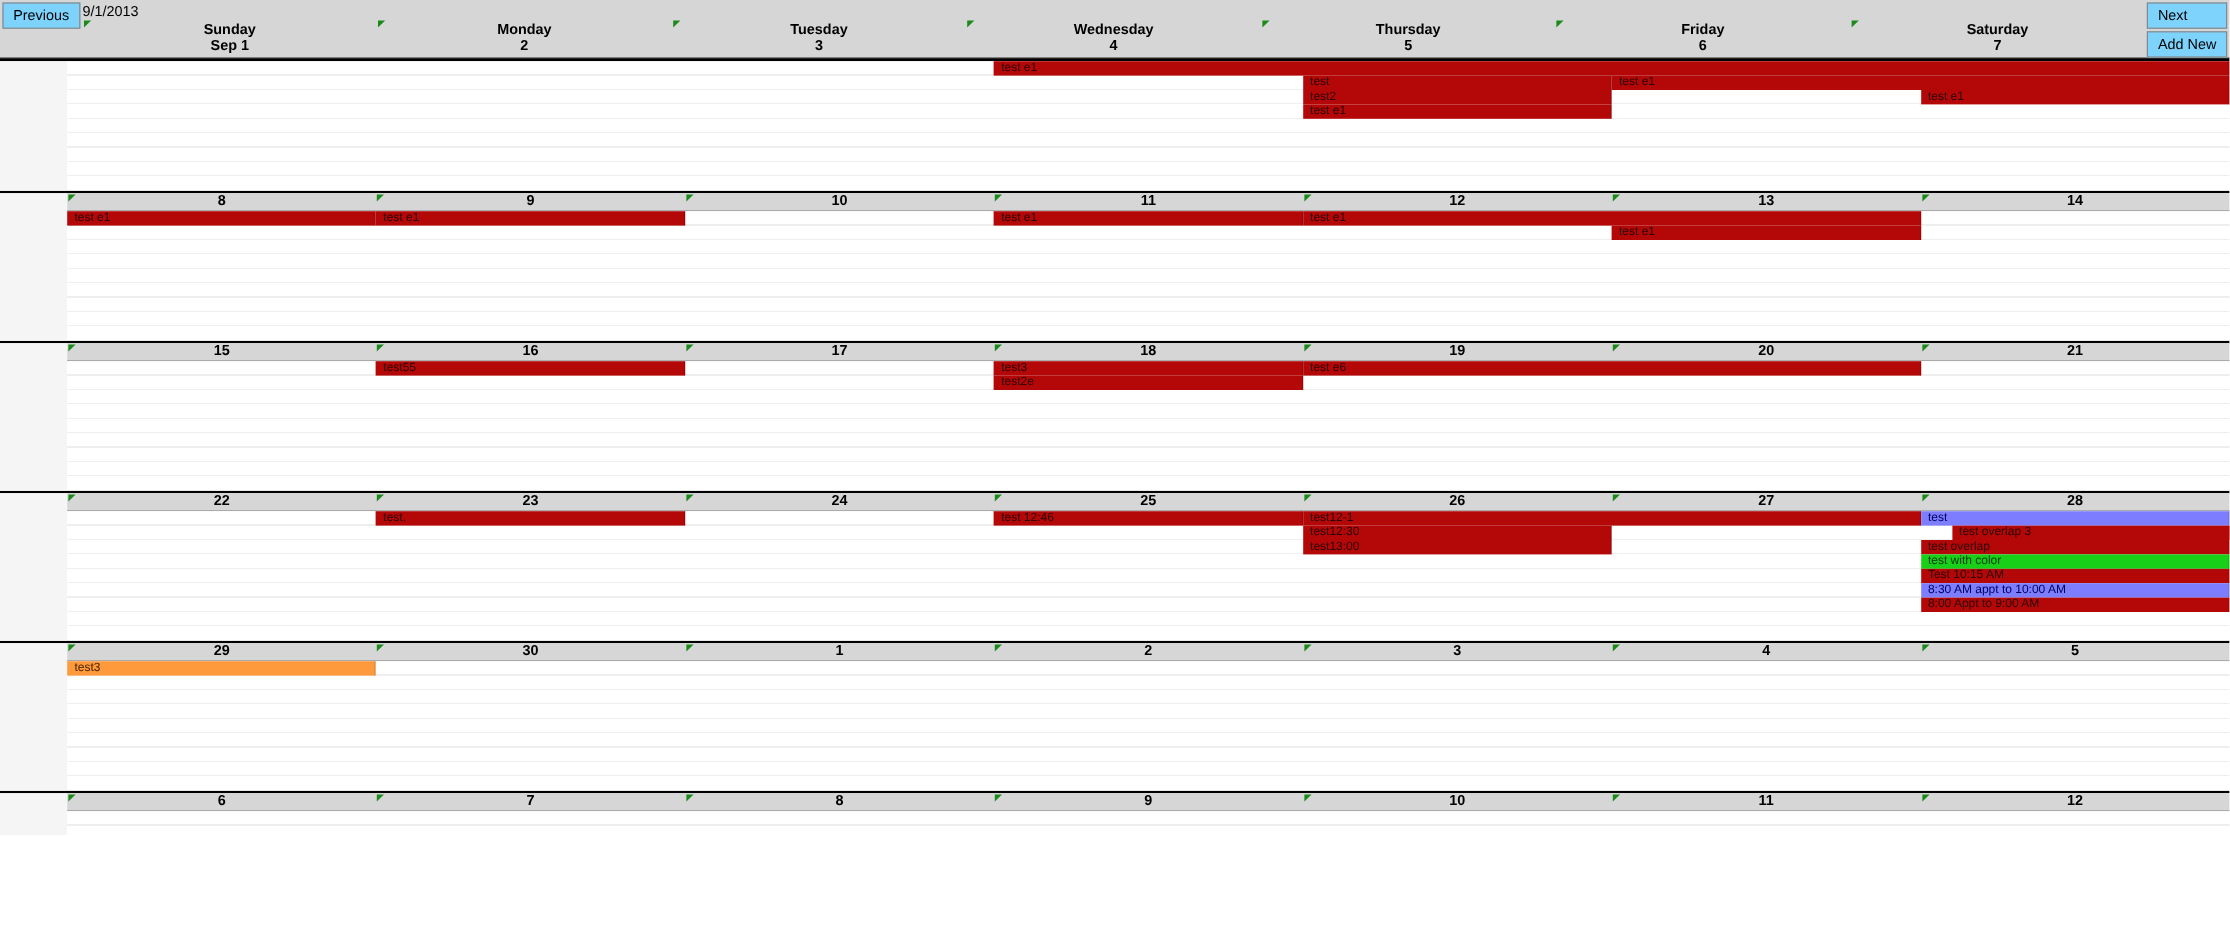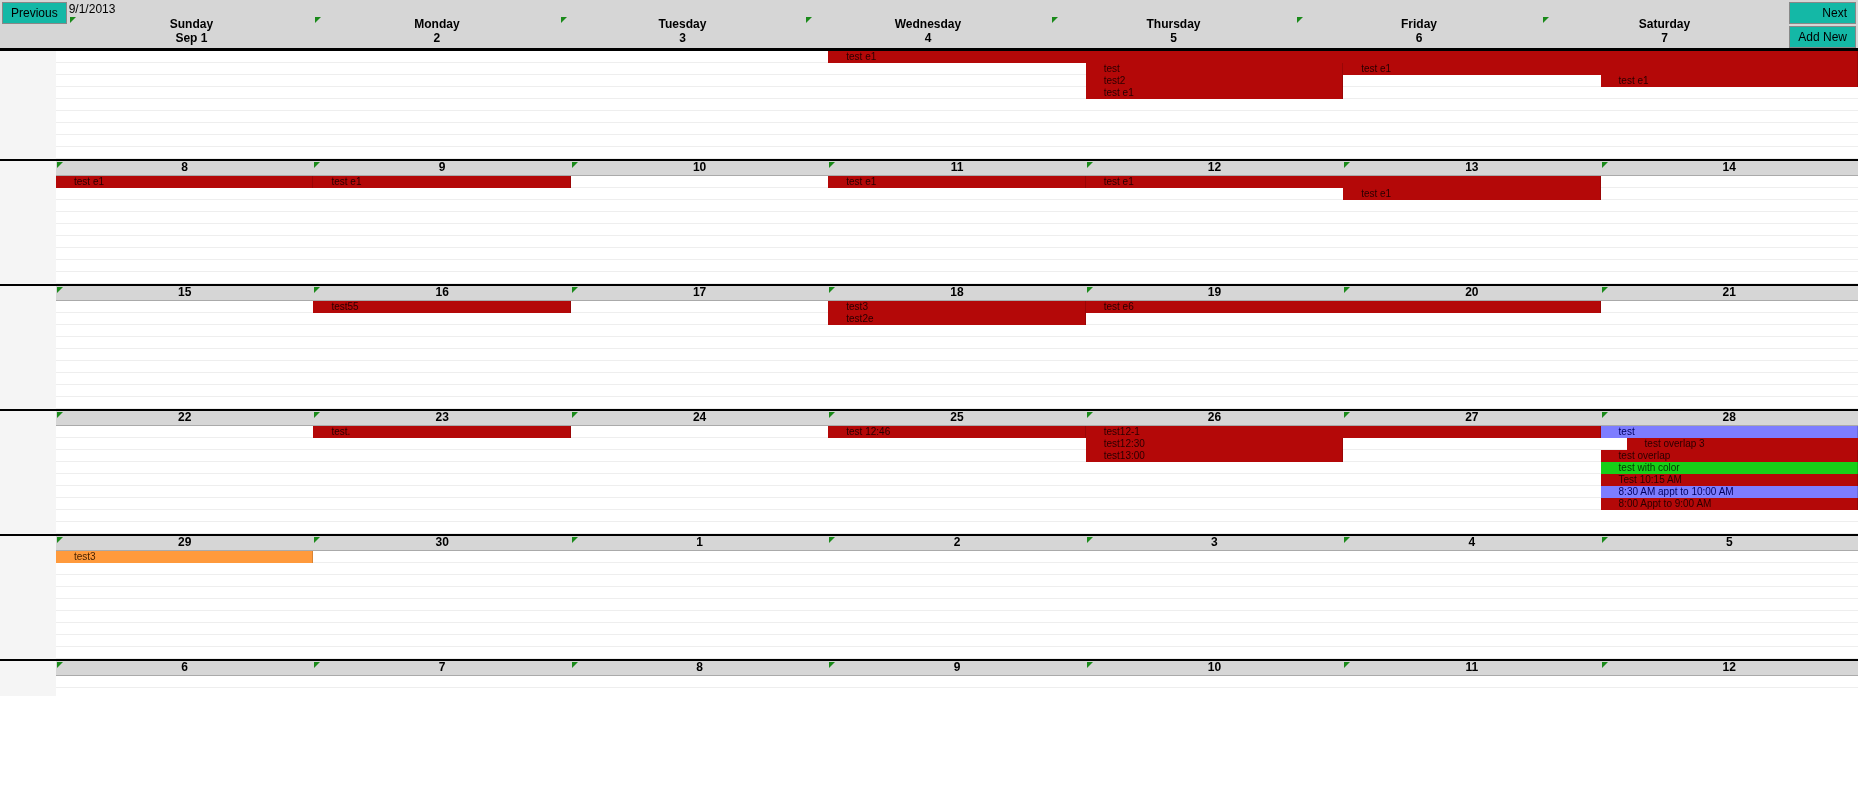--- a/index.html
+++ b/index.html
@@ -10,30 +10,30 @@
     width: 1858px;
   }
   .topbar {
     display: flex;
     align-items: flex-start;
     background: #d6d6d6;
     border-bottom: 1px solid #000;
     width: 100%;
   }
   .btn {
-    background: #14b8a6;
+    background: #7dd3fc;
     border: 1px solid #888;
     font-family: inherit;
     font-size: 12px;
     padding: 3px 8px;
     cursor: pointer;
   }
   .left-btns { padding: 2px 2px 0 2px; }
   .right-btns { padding: 2px 2px 0 2px; display:flex; flex-direction:column; gap:2px; align-items:stretch; }
-  .right-btns .btn { text-align:right; }
+  .right-btns .btn { text-align:left; }
   .center-area {
     flex: 1;
     display: flex;
     flex-direction: column;
     align-items: stretch;
   }
   .current-date {
     font-size:12px;
     padding-top:2px;
   }
@@ -106,21 +106,21 @@
         #eeeeee 11px, #eeeeee 12px
       );
   }
   .week.lastweek .eventarea { height:20px; }
   .evt {
     position:absolute;
     height:12px;
     line-height:11px;
     font-size:10px;
     color:#2a0000;
-    padding-left:18px;
+    padding-left:6px;
     overflow:hidden;
     white-space:nowrap;
     border-right:1px solid rgba(0,0,0,0.15);
     cursor:pointer;
   }
   .c-red { background:#b40808; color:#2a0000; }
   .c-blue { background:#7d7dff; color:#000060; }
   .c-green { background:#18d018; color:#003800; }
   .c-orange { background:#ff9a3c; color:#4a2200; }
 </style>

